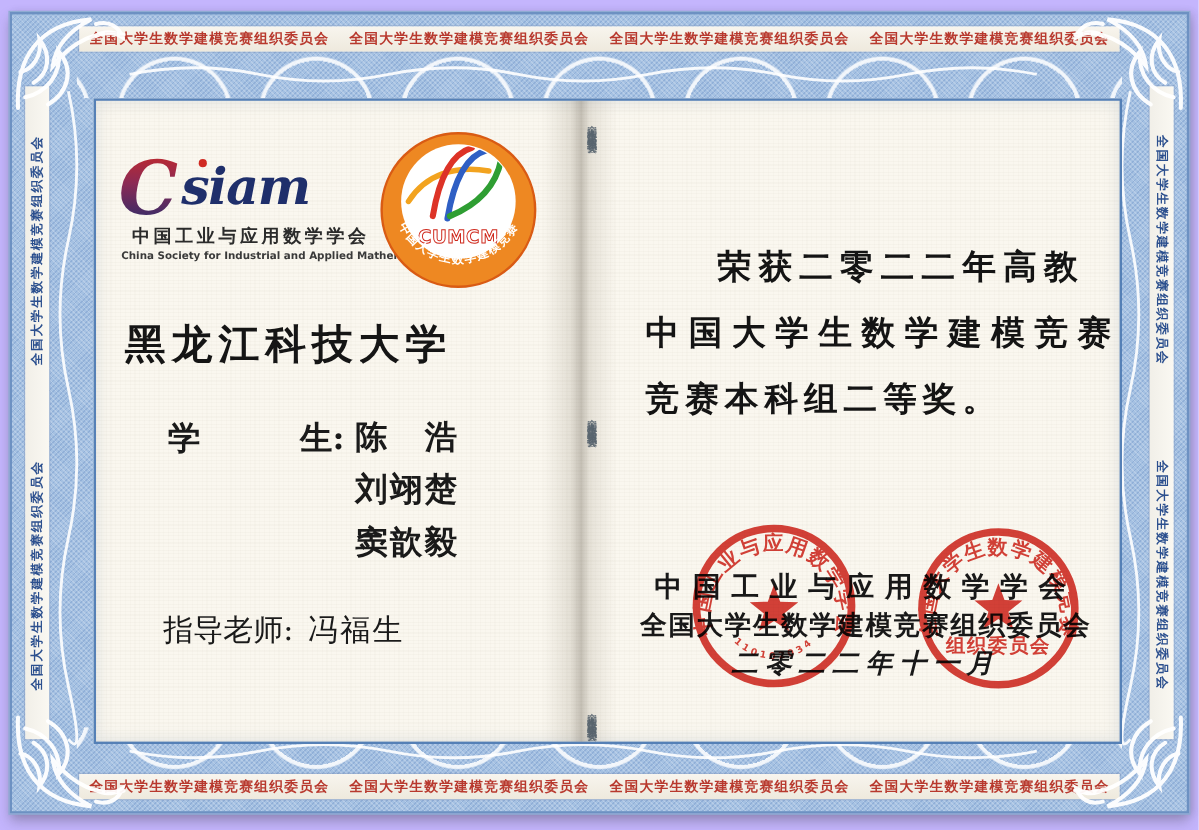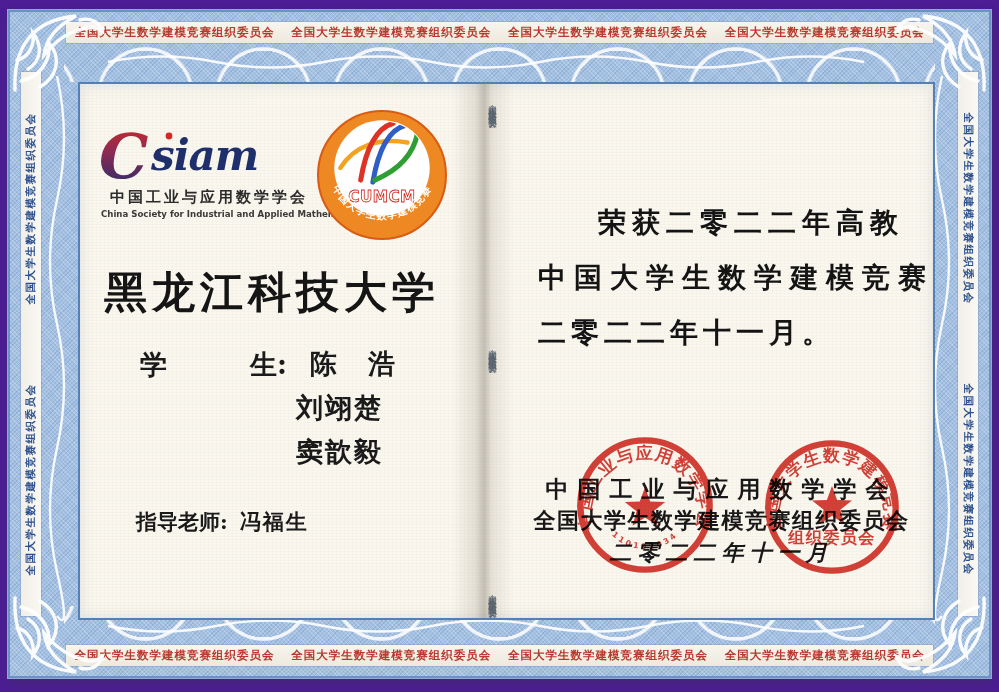--- a/index.html
+++ b/index.html
@@ -1,17 +1,17 @@
 <!DOCTYPE html>
 <html><head>
 <meta charset="utf-8">
 <style>
   html,body{margin:0;padding:0;}
   body{font-family:"DejaVu Sans", sans-serif;}
-  .stage{position:relative;width:999px;height:692px;background:#4c1d95;overflow:hidden;}
+  .stage{position:relative;width:999px;height:692px;background:#c4b5fd;overflow:hidden;}
 
   
   .sheet{position:absolute;left:8px;top:10px;width:983px;height:668px;
     box-shadow:0 6px 10px rgba(60,60,70,.35), 3px 0 6px rgba(60,60,70,.15);}
   .frame{position:absolute;inset:0;
     background:
       repeating-linear-gradient(45deg, rgba(255,255,255,.20) 0 1px, transparent 1px 3px),
       repeating-linear-gradient(-45deg, rgba(52,96,168,.18) 0 1px, transparent 1px 3px),
       #a5c1e2;
     border:2px solid #6d91c2; outline:1px solid #8fabd2;}
@@ -64,29 +64,29 @@
     font-size:8.5px;color:#59656f;letter-spacing:1px;line-height:14px;}
 
   
   .lp-csiam{position:absolute;left:17px;top:30px;}
   .lp-csiam-cn{position:absolute;left:30px;top:104px;font-size:15px;font-weight:bold;
     letter-spacing:3px;color:#2b2b2b;white-space:nowrap;}
   .lp-csiam-en{position:absolute;left:21px;top:125px;font-size:8.6px;font-weight:bold;
     color:#3a3a3a;white-space:nowrap;}
   .lp-cumcm{position:absolute;left:236px;top:25px;}
   .school{position:absolute;left:24px;top:180px;font-family:"DejaVu Serif", serif;
-    font-size:43px;font-weight:bold;letter-spacing:5px;color:#151515;white-space:nowrap;}
+    font-size:34px;font-weight:bold;letter-spacing:5px;color:#151515;white-space:nowrap;}
   .stu-label{position:absolute;top:263px;font-family:"DejaVu Serif", serif;
     font-size:27px;font-weight:bold;color:#1a1a1a;}
   .stu-first{left:60px;} .stu-second{left:170px;}
   .stu-name{position:absolute;left:216px;font-family:"DejaVu Serif", serif;
     font-size:27px;font-weight:bold;color:#1a1a1a;letter-spacing:2px;white-space:nowrap;}
-  .stu-0{top:262px;margin-left:14px;} .stu-1{top:306px;} .stu-2{top:350px;}
+  .stu-0{top:262px;} .stu-1{top:306px;} .stu-2{top:350px;}
   .advisor{position:absolute;left:56px;top:424px;font-family:"DejaVu Serif", serif;
-    font-size:21px;font-weight:bold;color:#1a1a1a;white-space:nowrap;}
+    font-size:25px;font-weight:normal;color:#1a1a1a;white-space:nowrap;}
   .advisor .name{margin-left:12px;letter-spacing:2px;}
 
   
   .rpage{position:absolute;left:430px;top:0;width:423px;height:514px;}
   .award-line{position:absolute;font-family:"DejaVu Serif", serif;font-size:28px;
     font-weight:bold;color:#141414;letter-spacing:7px;white-space:nowrap;}
   .aw-0{top:120px;left:88px;letter-spacing:6px;}
   .aw-1{top:175px;left:28px;letter-spacing:8px;}
   .aw-2{top:230px;left:28px;letter-spacing:5px;}
   .issuer{position:absolute;left:0;width:100%;text-align:center;
@@ -210,21 +210,21 @@
       <div class="stu-name stu-1">刘翊楚</div>
       <div class="stu-name stu-2">窦歆毅</div>
 
       <div class="advisor">
         <span>指导老师:</span><span class="name">冯福生</span>
       </div>
 
       <div class="rpage">
         <div class="award-line aw-0">荣获二零二二年高教</div>
         <div class="award-line aw-1">中国大学生数学建模竞赛</div>
-        <div class="award-line aw-2">二零二二年十一月。</div>
+        <div class="award-line aw-2">竞赛本科组二等奖。</div>
 
         <div class="issuer iss-1">中国工业与应用数学学会</div>
         <div class="issuer iss-2">全国大学生数学建模竞赛组织委员会</div>
         <div class="issuer iss-date">二零二二年十一月</div>
 
         <svg class="seal seal-left" viewBox="0 0 200 200">
           <defs>
             <path id="sl-top" d="M 26,128 A 76,76 0 1 1 174,128"></path>
             <path id="sl-bot" d="M 46,134 A 66,66 0 0 0 154,134"></path>
           </defs>

